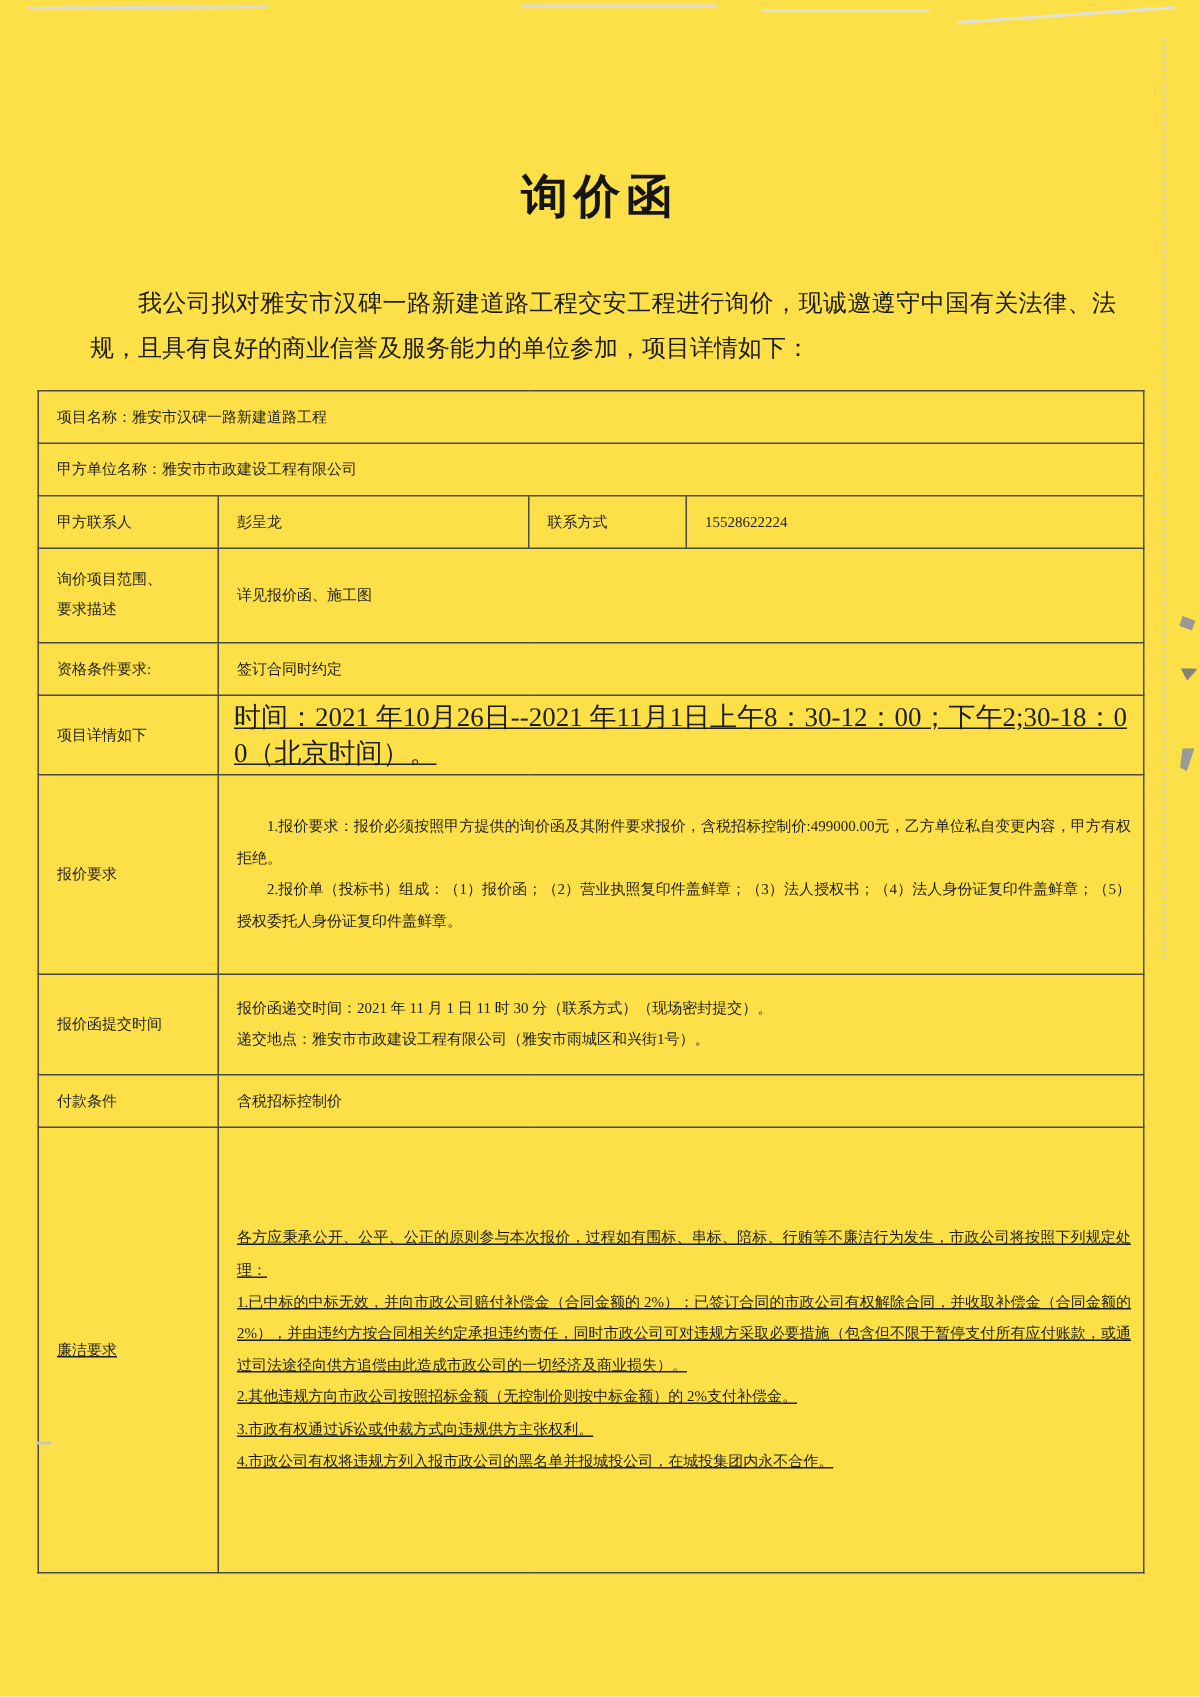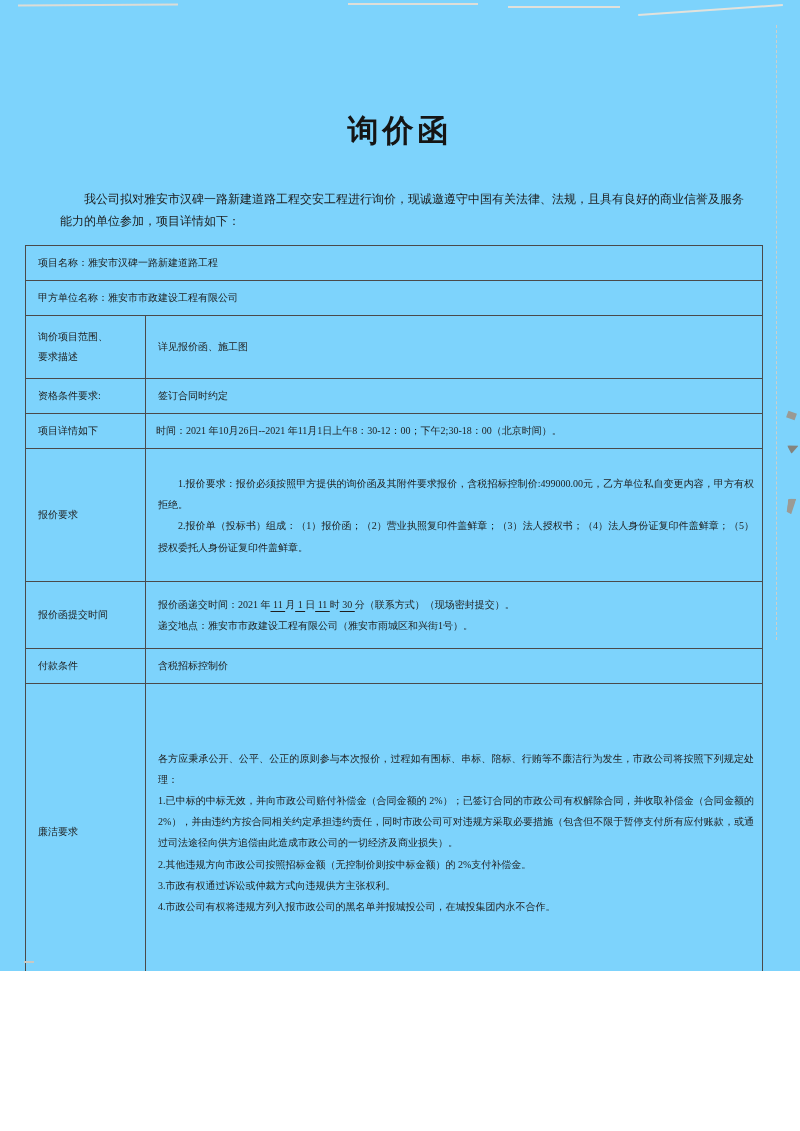--- a/index.html
+++ b/index.html
@@ -3,22 +3,22 @@
 <meta charset="utf-8">
 <style>
   html,body{margin:0;padding:0;}
   body{
     width:800px;height:1131px;
     background:#ffffff;
     font-family:"Liberation Serif","DejaVu Serif",serif;
   }
   .page{
     position:relative;
-    width:800px;height:971px;
-    background:#7dd3fc;
+    width:800px;height:1131px;
+    background:#fde047;
     overflow:hidden;
     color:#1f1f1f;
   }
   
   .artifact{position:absolute;pointer-events:none;}
   .noise1{top:4px;left:18px;width:160px;height:2px;background:#dcdcd6;transform:rotate(-0.4deg);}
   .noise2{top:3px;left:348px;width:130px;height:2px;background:#dedeD8;}
   .noise3{top:6px;left:508px;width:112px;height:2px;background:#e0e0da;}
   .noise4{top:9px;left:638px;width:145px;height:2px;background:#e2e2dc;transform:rotate(-4deg);}
   .edge-line{left:776px;top:25px;height:615px;width:0;border-left:1px dashed #cfcfc9;}
@@ -31,21 +31,21 @@
     margin:0;
     padding-top:110px;
     text-align:center;
     font-size:31px;
     font-weight:bold;
     letter-spacing:4px;
     color:#151515;
   }
   .intro{
     margin:36px 56px 0 60px;
-    font-size:12px;
+    font-size:16px;
     line-height:1.85;
     text-indent:2em;
     text-align:justify;
     color:#1c1c1c;
   }
   table.inquiry{
     border-collapse:collapse;
     table-layout:fixed;
     width:737px;
     margin:13px 0 0 25px;
@@ -56,28 +56,28 @@
     color:#1e1e1e;
     vertical-align:middle;
     padding:2px 8px 2px 12px;
     word-break:break-all;
   }
   td.label-cell{padding-left:13px;}
   tr.h30 td{height:30px;}
   tr.h58 td{height:58px;}
   tr.h128 td{height:128px;}
   tr.h62 td{height:62px;}
-  tr.h292 td{height:292px;}
+  tr.h292 td{height:292px;text-decoration:underline;}
   .two-line{line-height:2.0;}
   .big-cell{line-height:2.12;text-align:justify;}
   .big-cell p{margin:0;}
   .ind2 p, p.ind2{text-indent:2em;}
   .noind p{text-indent:0;}
   .subm{line-height:2.15;}
-  .u{text-decoration:underline;text-underline-offset:3px;}
+  .u{text-underline-offset:3px;}
   .nowrap-line{white-space:normal;}
 </style>
 </head>
 <body>
 
 <div class="page">
 
   <div class="artifact noise1"></div>
   <div class="artifact noise2"></div>
   <div class="artifact noise3"></div>
@@ -102,37 +102,43 @@
 
     <tbody>
         <tr class="h30">
       <td colspan="4"><span>项目名称：</span><span>雅安市汉碑一路新建道路工程</span></td>
     </tr>
 
     <tr class="h30">
       <td colspan="4"><span>甲方单位名称：</span><span>雅安市市政建设工程有限公司</span></td>
     </tr>
 
+    <tr class="h30">
+      <td class="label-cell">甲方联系人</td>
+      <td>彭呈龙</td>
+      <td class="label-cell">联系方式</td>
+      <td>15528622224</td>
+    </tr>
 
     <tr class="h58">
       <td class="label-cell two-line">
         <div>询价项目范围、</div>
         <div>要求描述</div>
       </td>
       <td colspan="3">详见报价函、施工图</td>
     </tr>
 
     <tr class="h30">
       <td class="label-cell">资格条件要求:</td>
       <td colspan="3">签订合同时约定</td>
     </tr>
 
     <tr class="h30">
       <td class="label-cell">项目详情如下</td>
-      <td colspan="3" class="nowrap-line" style="font-size:10px;padding-left:10px;">时间：2021 年10月26日--2021 年11月1日上午8：30-12：00；下午2;30-18：00（北京时间）。</td>
+      <td colspan="3" class="nowrap-line" style="font-size:18px;padding-left:10px;text-decoration:underline;">时间：2021 年10月26日--2021 年11月1日上午8：30-12：00；下午2;30-18：00（北京时间）。</td>
     </tr>
 
     <tr class="h128">
       <td class="label-cell">报价要求</td>
       <td colspan="3" class="big-cell ind2">
         <p>1.报价要求：报价必须按照甲方提供的询价函及其附件要求报价，含税招标控制价:499000.00元，乙方单位私自变更内容，甲方有权拒绝。</p>
         <p>2.报价单（投标书）组成：（1）报价函；（2）营业执照复印件盖鲜章；（3）法人授权书；（4）法人身份证复印件盖鲜章；（5）授权委托人身份证复印件盖鲜章。</p>
       </td>
     </tr>
 

